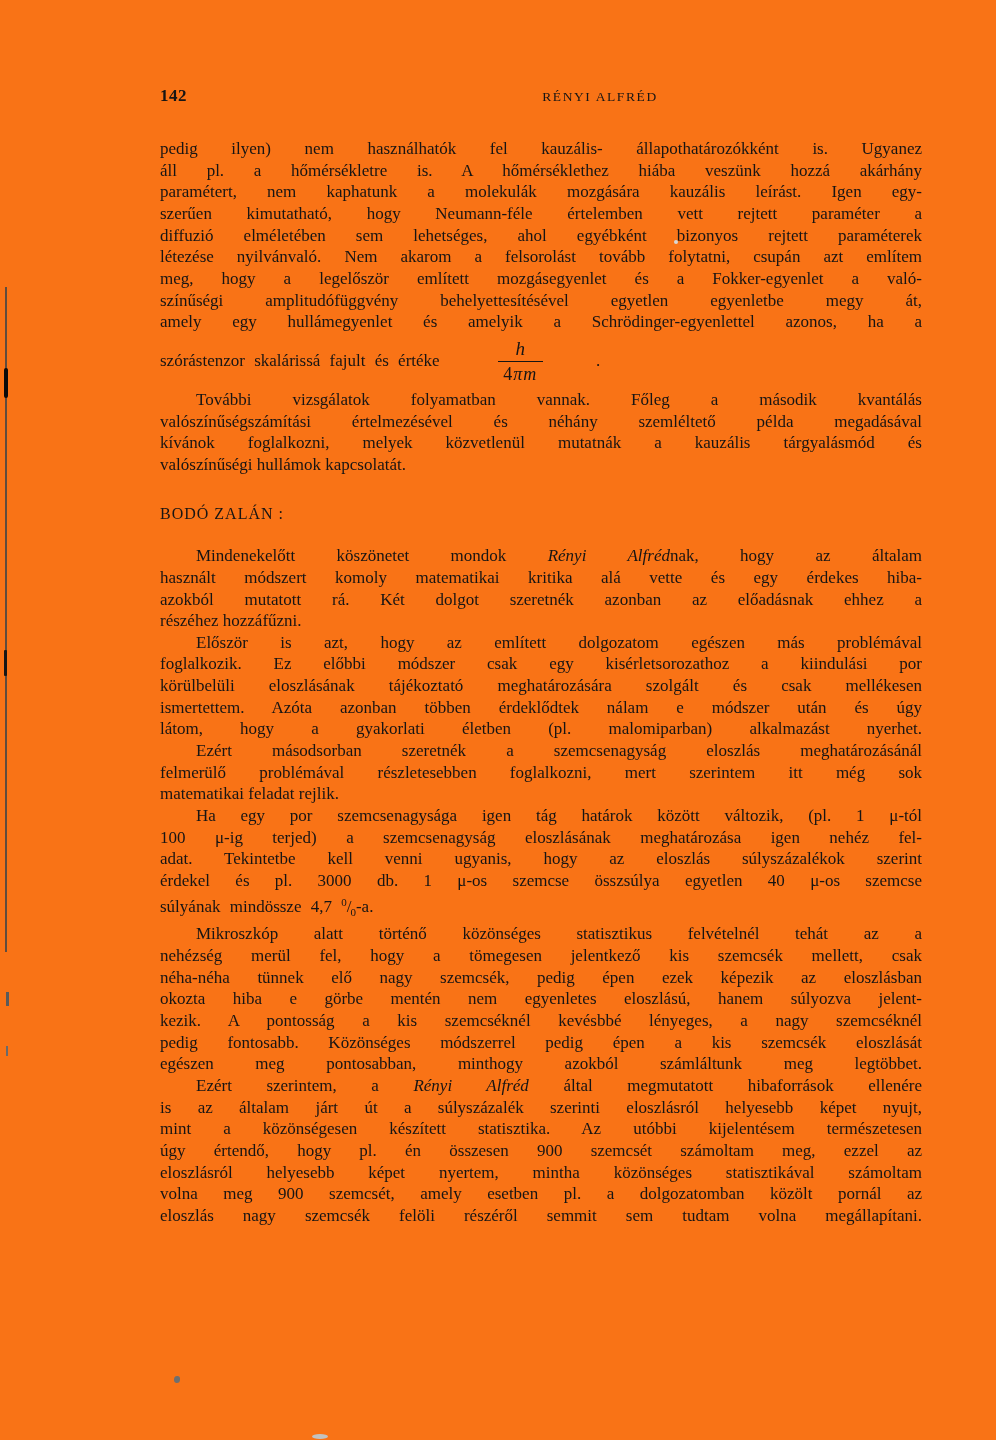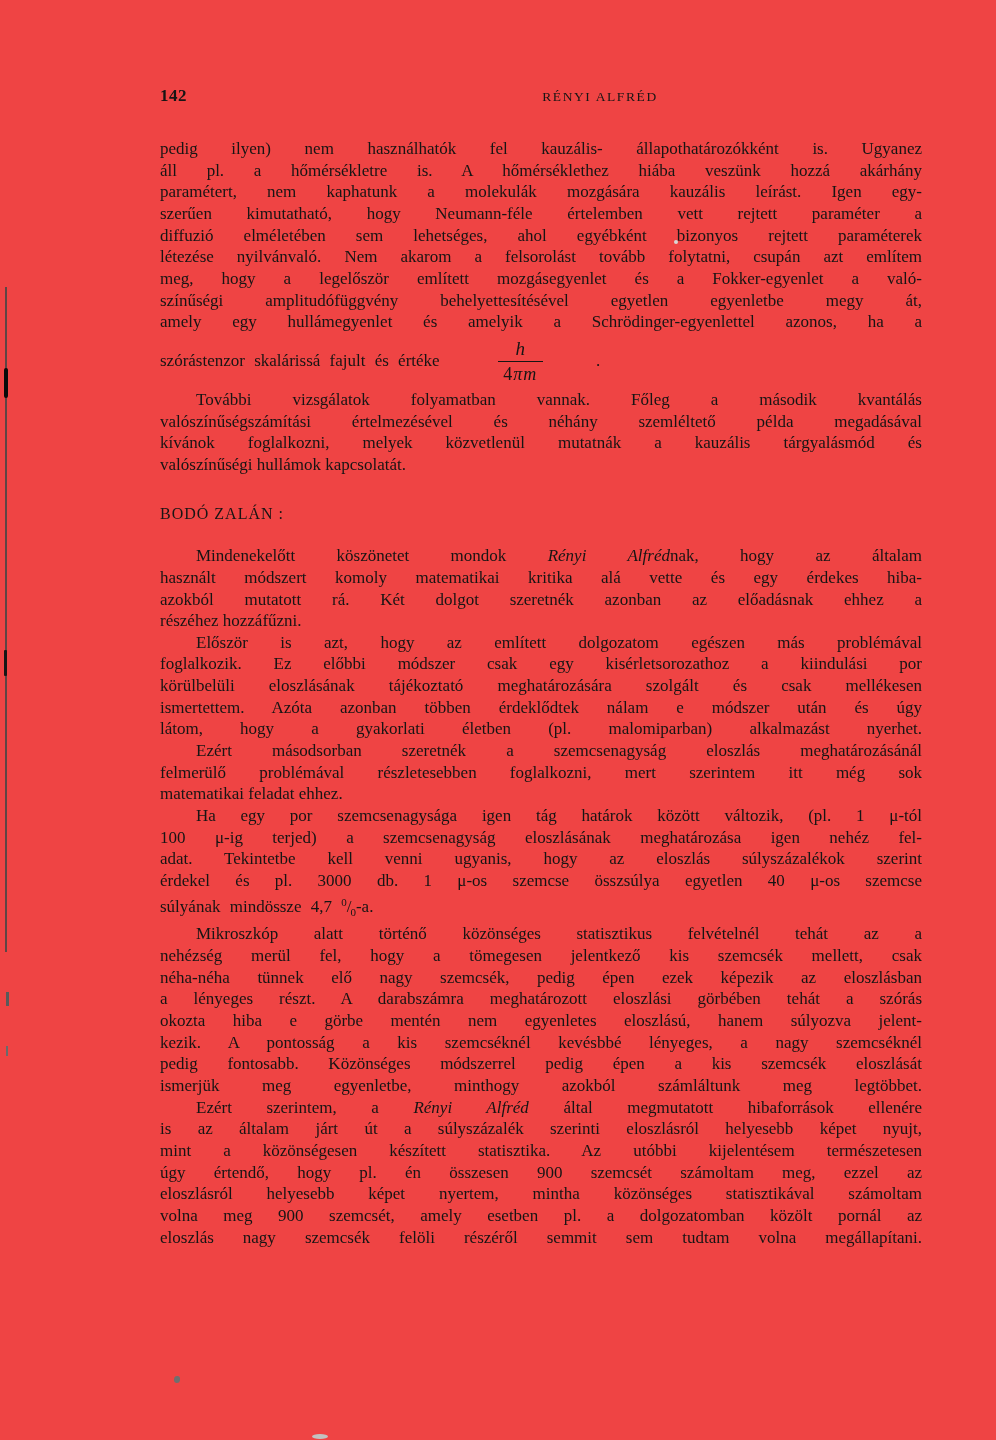--- a/index.html
+++ b/index.html
@@ -1,19 +1,19 @@
 <!DOCTYPE html>
 <html><head>
 <meta charset="utf-8">
 <style>
   html,body{margin:0;padding:0;background:#e8e8e6;}
   .page{
     position:relative;
     width:996px;height:1440px;
-    background:#ef4444;
+    background:#f97316;
     overflow:hidden;
     font-family:"Liberation Serif","DejaVu Serif",serif;
     color:#171514;
   }
   
   .runhead{position:absolute;top:86px;left:160px;width:762px;height:22px;}
   .pagenum{position:absolute;left:0;top:0;font-size:17px;font-weight:bold;letter-spacing:.5px;}
   .rh-title{position:absolute;left:440px;top:3px;transform:translateX(-50%);
     font-size:13.5px;letter-spacing:1.6px;white-space:nowrap;}
   
@@ -110,40 +110,39 @@
       <div class="line indent">Először is azt, hogy az említett dolgozatom egészen más problémával</div>
       <div class="line">foglalkozik. Ez előbbi módszer csak egy kisérletsorozathoz a kiindulási por</div>
       <div class="line">körülbelüli eloszlásának tájékoztató meghatározására szolgált és csak mellékesen</div>
       <div class="line">ismertettem. Azóta azonban többen érdeklődtek nálam e módszer után és úgy</div>
       <div class="line fulljust">látom, hogy a gyakorlati életben (pl. malomiparban) alkalmazást nyerhet.</div>
     </div>
 
     <div>
       <div class="line indent">Ezért másodsorban szeretnék a szemcsenagyság eloszlás meghatározásánál</div>
       <div class="line">felmerülő problémával részletesebben foglalkozni, mert szerintem itt még sok</div>
-      <div class="line last">matematikai feladat ehhez.</div>
+      <div class="line last">matematikai feladat rejlik.</div>
     </div>
 
     <div>
       <div class="line indent">Ha egy por szemcsenagysága igen tág határok között változik, (pl. 1 μ-tól</div>
       <div class="line">100 μ-ig terjed) a szemcsenagyság eloszlásának meghatározása igen nehéz fel-</div>
       <div class="line">adat. Tekintetbe kell venni ugyanis, hogy az eloszlás súlyszázalékok szerint</div>
       <div class="line">érdekel és pl. 3000 db. 1 μ-os szemcse összsúlya egyetlen 40 μ-os szemcse</div>
       <div class="line last spread"><span>súlyának mindössze 4,7 </span><span class="pct-sup">0</span><span class="pct-slash">/</span><span class="pct-sub">0</span><span>-a.</span></div>
     </div>
 
     <div>
       <div class="line indent">Mikroszkóp alatt történő közönséges statisztikus felvételnél tehát az a</div>
       <div class="line">nehézség merül fel, hogy a tömegesen jelentkező kis szemcsék mellett, csak</div>
       <div class="line">néha-néha tünnek elő nagy szemcsék, pedig épen ezek képezik az eloszlásban</div>
-      <div class="line">a lényeges részt. A darabszámra meghatározott eloszlási görbében tehát a szórás</div>
       <div class="line">okozta hiba e görbe mentén nem egyenletes eloszlású, hanem súlyozva jelent-</div>
       <div class="line">kezik. A pontosság a kis szemcséknél kevésbbé lényeges, a nagy szemcséknél</div>
       <div class="line">pedig fontosabb. Közönséges módszerrel pedig épen a kis szemcsék eloszlását</div>
-      <div class="line fulljust">ismerjük meg egyenletbe, minthogy azokból számláltunk meg legtöbbet.</div>
+      <div class="line fulljust">egészen meg pontosabban, minthogy azokból számláltunk meg legtöbbet.</div>
     </div>
 
     <div>
       <div class="line indent"><span>Ezért szerintem, a </span><span class="it">Rényi Alfréd</span><span> által megmutatott hibaforrások ellenére</span></div>
       <div class="line">is az általam járt út a súlyszázalék szerinti eloszlásról helyesebb képet nyujt,</div>
       <div class="line">mint a közönségesen készített statisztika. Az utóbbi kijelentésem természetesen</div>
       <div class="line">úgy értendő, hogy pl. én összesen 900 szemcsét számoltam meg, ezzel az</div>
       <div class="line">eloszlásról helyesebb képet nyertem, mintha közönséges statisztikával számoltam</div>
       <div class="line">volna meg 900 szemcsét, amely esetben pl. a dolgozatomban közölt pornál az</div>
       <div class="line fulljust">eloszlás nagy szemcsék felöli részéről semmit sem tudtam volna megállapítani.</div>

